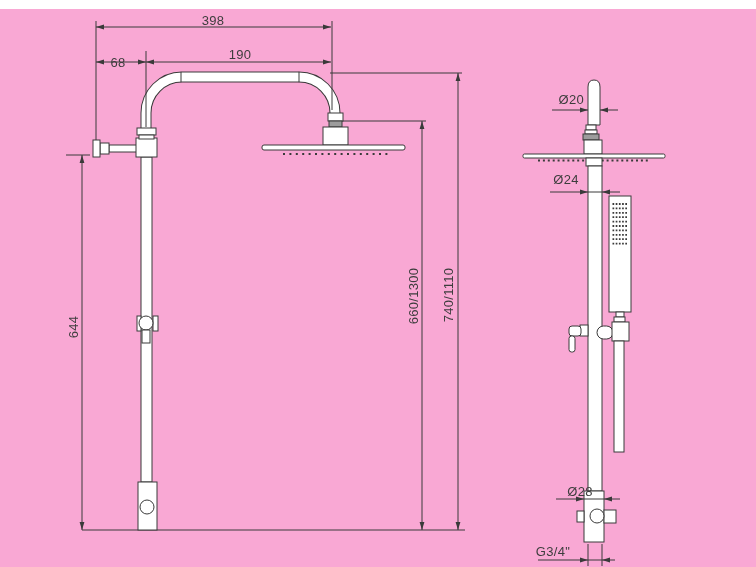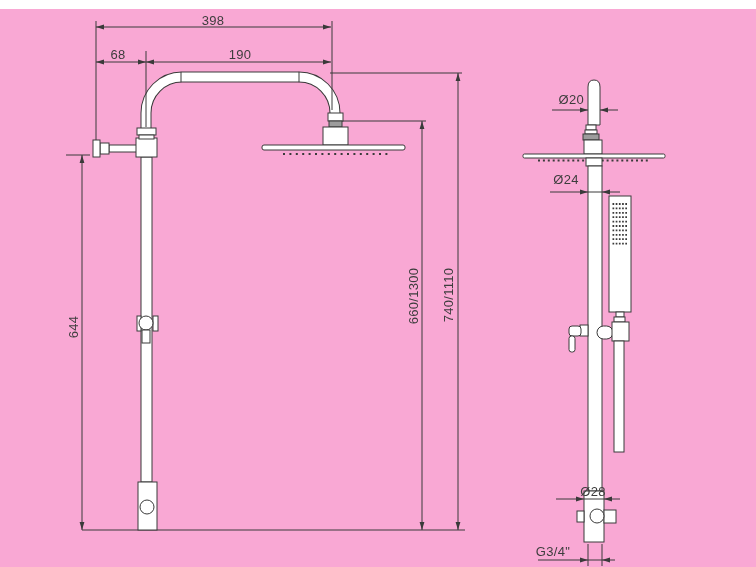--- a/index.html
+++ b/index.html
@@ -171,23 +171,23 @@
       <line x1="588" y1="535" x2="588" y2="557"></line>
       <line x1="602" y1="535" x2="602" y2="557"></line>
       <line x1="538" y1="551" x2="615" y2="551"></line>
       <path d="M588,551 L580,548.6 580,553.4 Z" fill="#3a3a3a" stroke="none"></path>
       <path d="M602,551 L610,548.6 610,553.4 Z" fill="#3a3a3a" stroke="none"></path>
     </g>
   </g>
 </svg>
 
 <div class="dim w60" style="left:183px;top:5px;">398</div>
-<div class="dim w40" style="left:98px;top:39px;">68</div>
+<div class="dim w40" style="left:98px;top:47px;">68</div>
 <div class="dim w60" style="left:210px;top:39px;">190</div>
 <div class="dim rot w40" style="left:54px;top:311px;">644</div>
 <div class="dim rot w70" style="left:379px;top:280px;">660/1300</div>
 <div class="dim rot w70" style="left:414px;top:279px;">740/1110</div>
 <div class="dim w40" style="left:544px;top:84px;text-align:right;">Ø20</div>
 <div class="dim w40" style="left:546px;top:164px;">Ø24</div>
-<div class="dim w40" style="left:573px;top:476px;">Ø28</div>
+<div class="dim w40" style="left:560px;top:476px;">Ø28</div>
 <div class="dim w60" style="left:523px;top:536px;">G3/4"</div>
 
 </div>
 
 </body></html>

